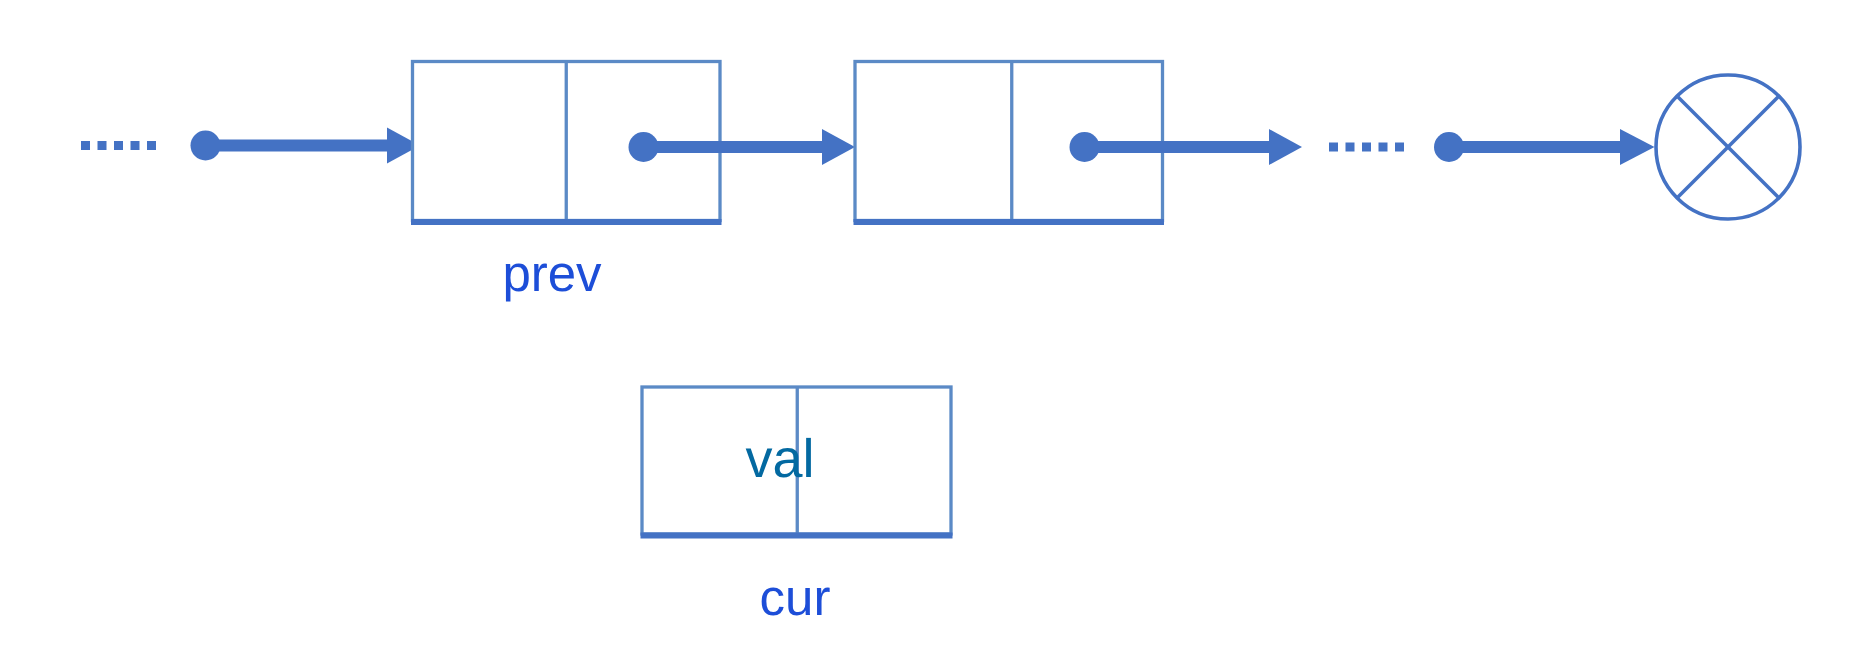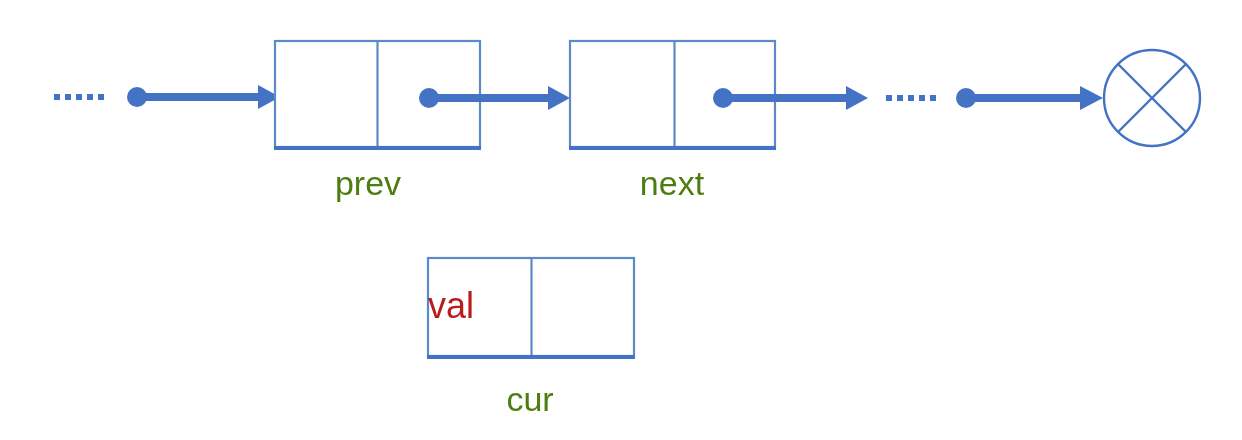--- a/index.html
+++ b/index.html
@@ -20,33 +20,34 @@
     position: absolute;
     top: 0;
     left: 0;
     width: 1242px;
     height: 440px;
   }
   .node-label {
     position: absolute;
     font-family: "Liberation Sans", sans-serif;
     font-size: 34px;
-    color: #4d7c0f;
+    color: #1d4ed8;
     text-align: center;
     white-space: nowrap;
     line-height: 1;
   }
   .cell-text {
     position: absolute;
     font-family: "Liberation Sans", sans-serif;
     font-size: 36px;
-    color: #b91c1c;
-    text-align: left;
+    color: #0369a1;
+    text-align: right;
     white-space: nowrap;
     line-height: 1;
+    margin-left: 12px;
   }
   #label-prev { left: 268px; top: 166px; width: 200px; }
   #label-next { left: 572px; top: 166px; width: 200px; }
   #label-cur  { left: 430px; top: 382px; width: 200px; text-align: center; }
   #text-val   { left: 428px; top: 288px; width: 103px; }
 </style>
 </head>
 <body>
 
 <div id="canvas">
@@ -116,17 +117,16 @@
       <line x1="531.5" y1="258" x2="531.5" y2="356" stroke="#5B8AC6" stroke-width="2.2"></line>
       <line x1="427" y1="357" x2="635" y2="357" stroke="#4472C4" stroke-width="4"></line>
     </g>
 
   </svg>
 
   <div class="cell-text" id="text-val">val</div>
 
   <div class="node-label" id="label-prev">prev</div>
 
-  <div class="node-label" id="label-next">next</div>
 
   <div class="node-label" id="label-cur">cur</div>
 
 </div>
 
 </body></html>

